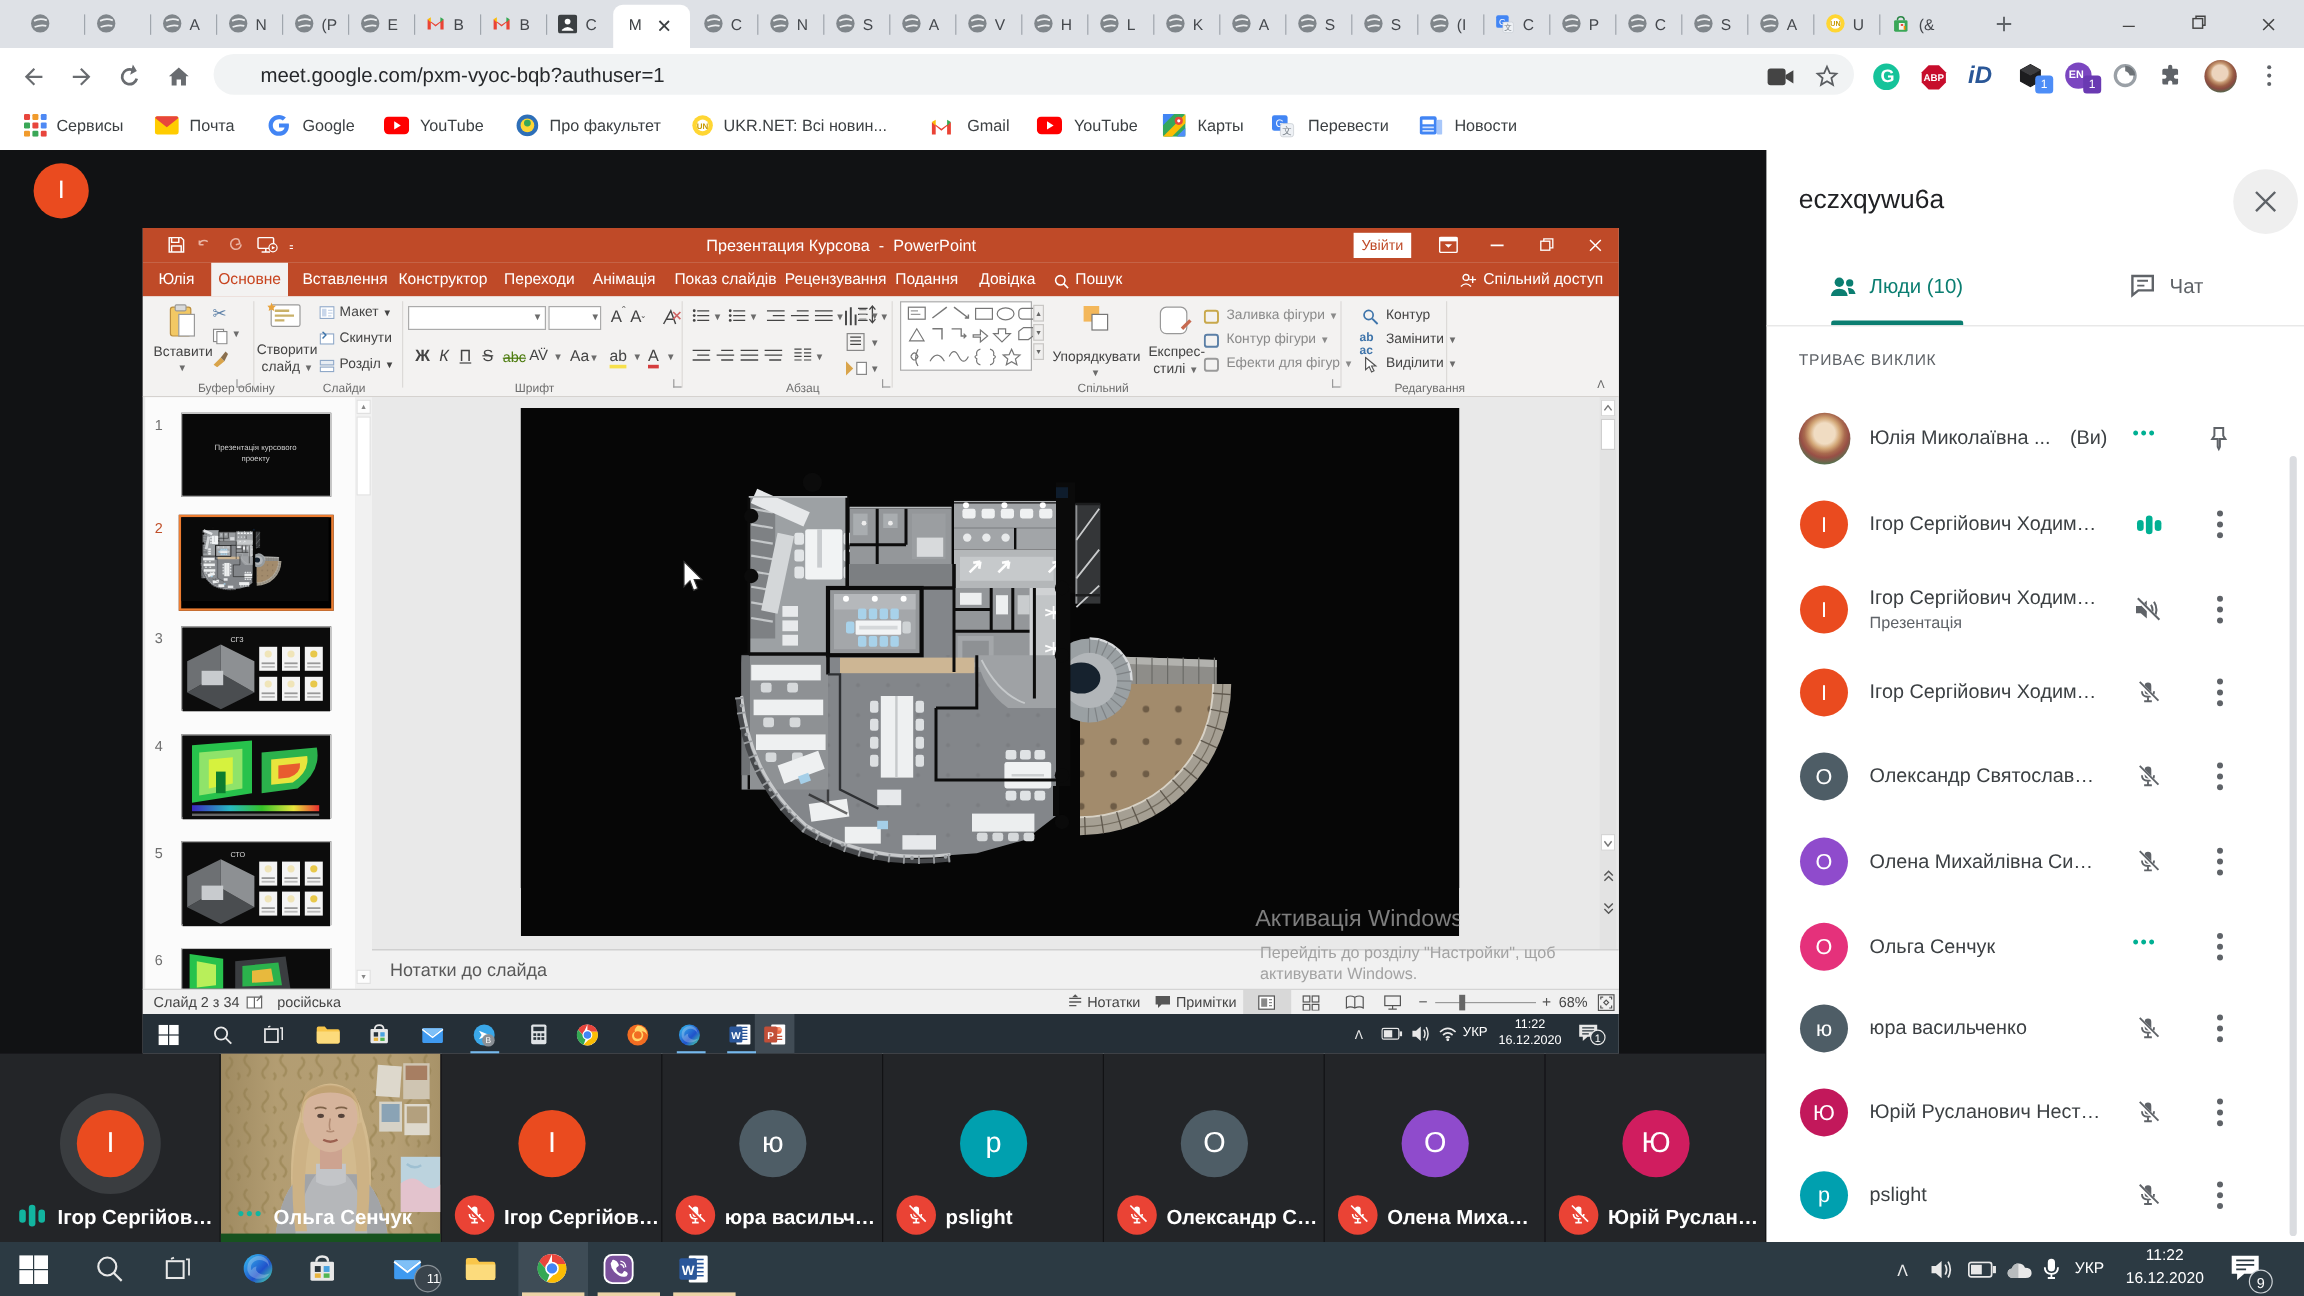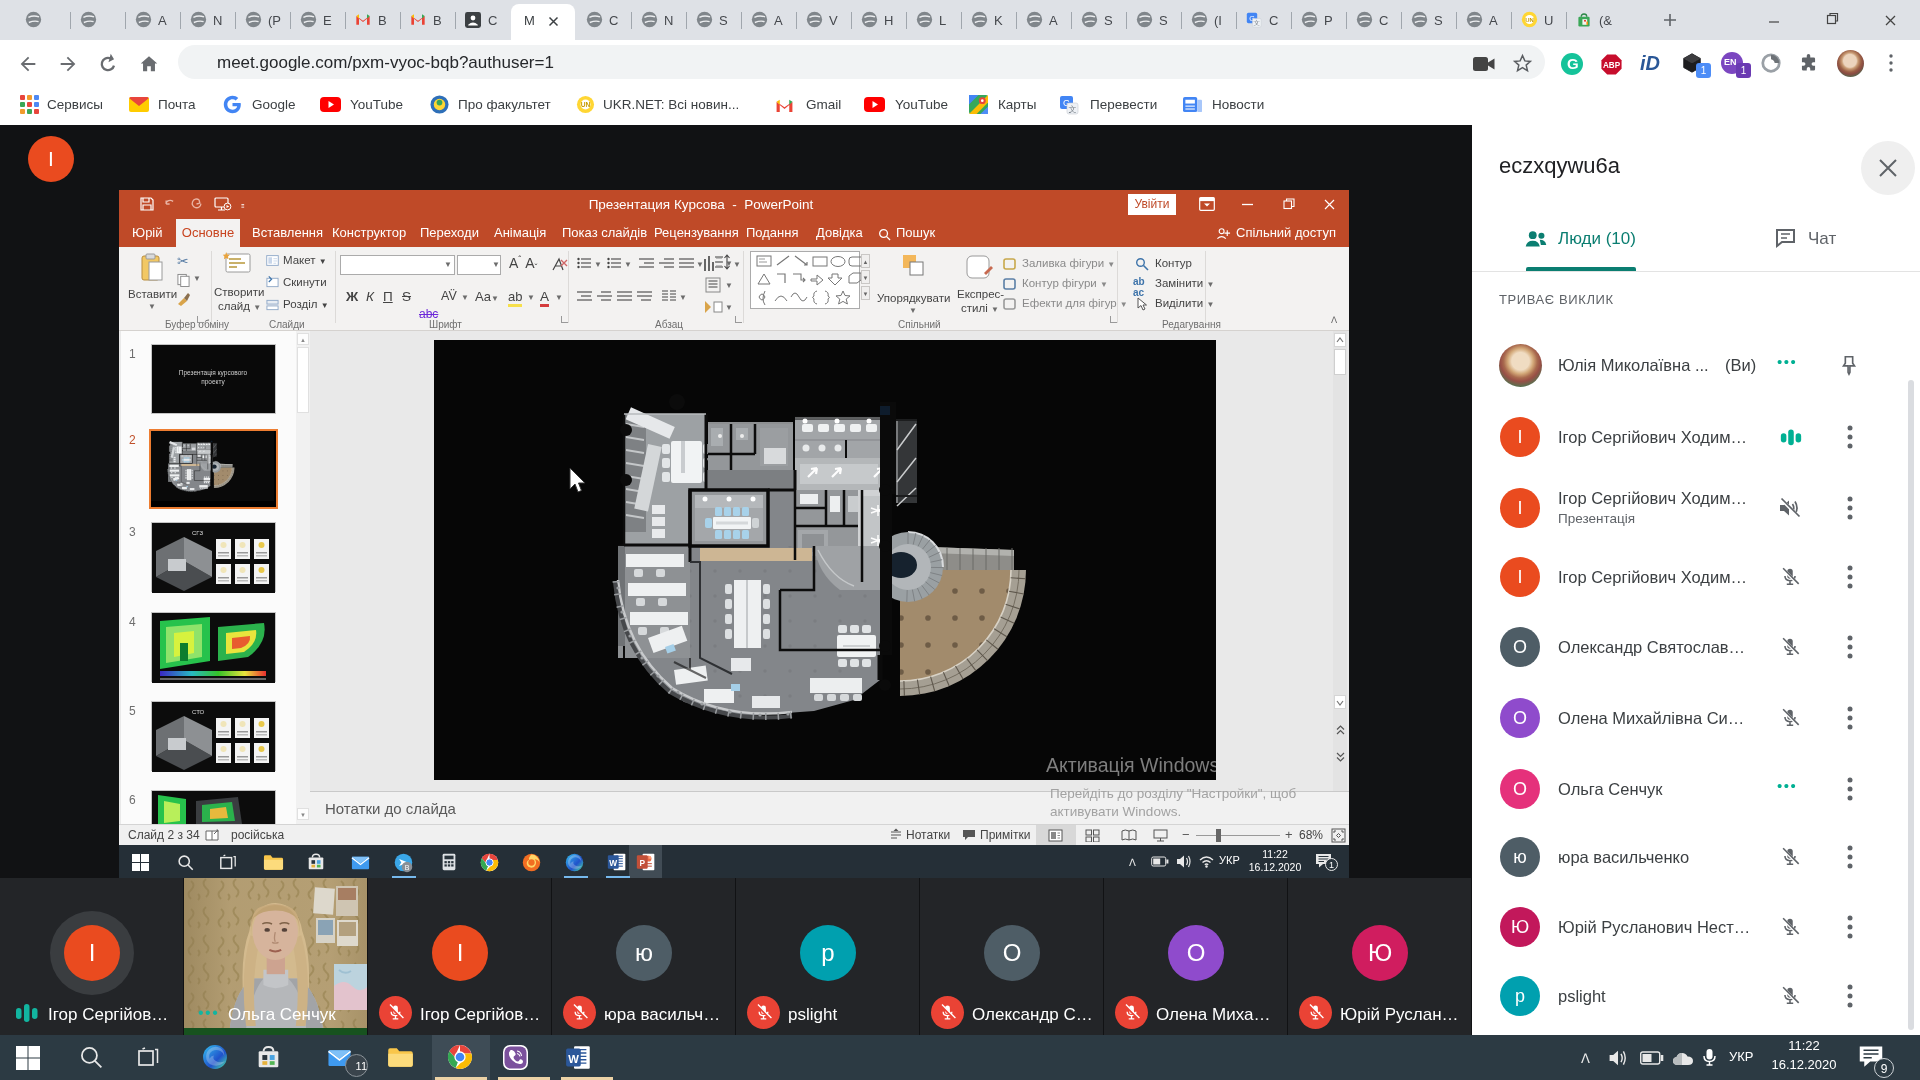--- a/index.html
+++ b/index.html
@@ -46,21 +46,21 @@
   #canvas { position:absolute; left:191px; top:0; width:1023px; height:460px; background:#e9e9e9; }
   #slide { position:absolute; left:124px; top:9px; width:782px; height:400px; background:#050505; }
   #vscroll { position:absolute; left:1214px; top:0; width:14px; height:460px; background:#e3e3e3; }
   #notes { position:absolute; left:191px; top:601px; width:1039px; height:33px; background:#f1f1f1; border-top:1px solid #c9c9c9; }
   #statusbar { position:absolute; left:0; top:634px; width:1230px; height:21px; background:#f0f0f0; border-top:1px solid #d4d4d4; font-size:12px; color:#444; }
   #sstaskbar { position:absolute; left:0; top:655px; width:1230px; height:33px; background:#252f37; }
 
   
   #filmstrip { position:absolute; left:0; top:753px; width:1468px; height:157px; }
   .tile { position:absolute; top:0; width:183px; height:157px; background:#232528; }
-  .tname { position:absolute; top:127px; font-size:17px; color:#fff; white-space:nowrap; }
+  .tname { position:absolute; top:127px; font-size:17px; color:#fff; white-space:nowrap;font-weight:bold; }
   .tava { position:absolute; left:64px; top:47px; width:56px; height:56px; border-radius:50%; color:#fff;
       font-size:24px; text-align:center; line-height:56px; }
   .redmic { position:absolute; left:11px; top:118px; width:33px; height:33px; border-radius:50%; background:#ea4335; }
 
   
   #panel { position:absolute; left:1472px; top:125px; width:448px; height:910px; background:#fff; }
   #ptitle { position:absolute; left:27px; top:28px; font-size:22px; color:#202124; }
   #pclose { position:absolute; left:389px; top:16px; width:54px; height:54px; border-radius:50%; background:#efefef; }
   .pava { position:absolute; left:28px; top:0px; width:40px; height:40px; border-radius:50%; color:#fff;
       font-size:18px; text-align:center; line-height:40px; }
@@ -435,21 +435,21 @@
           <svg class="abs" style="left:1164px;top:8px" width="12" height="12" viewBox="0 0 12 12">
             <rect x="1" y="3" width="7.5" height="7.5" fill="none" stroke="#fff" stroke-width="1.1"></rect>
             <path d="M3.5 3 V1 H11 V8.5 H8.5" fill="none" stroke="#fff" stroke-width="1.1"></path>
           </svg>
           <svg class="abs" style="left:1205px;top:9px" width="11" height="11" viewBox="0 0 11 11">
             <path d="M1 1 L10 10 M10 1 L1 10" stroke="#fff" stroke-width="1.2"></path>
           </svg>
         </div>
       <div id="ppt-tabs">
           <div id="ptab-active">Основне</div>
-          <div class="ptab" style="left:13px">Юрій</div>
+          <div class="ptab" style="left:13px">Юлія</div>
           <div class="ptab" style="left:133px">Вставлення</div>
           <div class="ptab" style="left:213px">Конструктор</div>
           <div class="ptab" style="left:301px">Переходи</div>
           <div class="ptab" style="left:375px">Анімація</div>
           <div class="ptab" style="left:443px">Показ слайдів</div>
           <div class="ptab" style="left:535px">Рецензування</div>
           <div class="ptab" style="left:627px">Подання</div>
           <div class="ptab" style="left:697px">Довідка</div>
           <svg class="abs" style="left:759px;top:9px" width="13" height="13" viewBox="0 0 14 14">
             <circle cx="6" cy="6" r="4.2" fill="none" stroke="#fff" stroke-width="1.4"></circle>
@@ -509,21 +509,21 @@
           <div class="abs" style="left:373px;top:13px;font-size:8px;color:#6c6c6c">▼</div>
           <div class="abs" style="left:390px;top:7px;font-size:14px;color:#444">А<span style="font-size:9px;vertical-align:6px">ˆ</span> А<span style="font-size:9px;vertical-align:-2px">ˇ</span></div>
           <svg class="abs" style="left:432px;top:10px" width="17" height="16" viewBox="0 0 17 16">
             <path d="M2 13 L8 2 L12 13 M4.5 9 H10" fill="none" stroke="#444" stroke-width="1.2"></path>
             <path d="M10 3 L16 9 M16 3 L10 9" stroke="#d06666" stroke-width="1.4"></path>
           </svg>
           <div class="abs" style="left:227px;top:42px;font-size:13.5px;color:#444;font-weight:bold">Ж</div>
           <div class="abs" style="left:247px;top:42px;font-size:13.5px;color:#444;font-style:italic">К</div>
           <div class="abs" style="left:264px;top:42px;font-size:13.5px;color:#444;text-decoration:underline">П</div>
           <div class="abs" style="left:283px;top:42px;font-size:13.5px;color:#444;text-decoration:line-through">S</div>
-          <div class="abs" style="left:300px;top:60px;font-size:12px;color:#6d28d9;text-decoration:line-through">abc</div>
+          <div class="abs" style="left:300px;top:44px;font-size:12px;color:#4d7c0f;text-decoration:line-through">abc</div>
           <div class="abs" style="left:322px;top:42px;font-size:12.5px;color:#444">AV̈</div>
           <div class="abs" style="left:342px;top:46px;font-size:8px;color:#6c6c6c">▼</div>
           <div class="abs" style="left:356px;top:42px;font-size:13px;color:#444">Аа<span style="font-size:8px;color:#6c6c6c">▼</span></div>
           <div class="abs" style="left:389px;top:42px;font-size:13px;color:#444;border-bottom:3px solid #f7e04b">ab</div>
           <div class="abs" style="left:408px;top:46px;font-size:8px;color:#6c6c6c">▼</div>
           <div class="abs" style="left:421px;top:42px;font-size:13.5px;color:#444;border-bottom:3px solid #d53d3d">А</div>
           <div class="abs" style="left:436px;top:46px;font-size:8px;color:#6c6c6c">▼</div>
           <svg class="abs" style="left:458px;top:9px" width="15" height="13" viewBox="0 0 15 13">
             <circle cx="1.5" cy="3" r="1.2" fill="#444"></circle>
             <path d="M4 3 H14" stroke="#444" stroke-width="1.1"></path>

